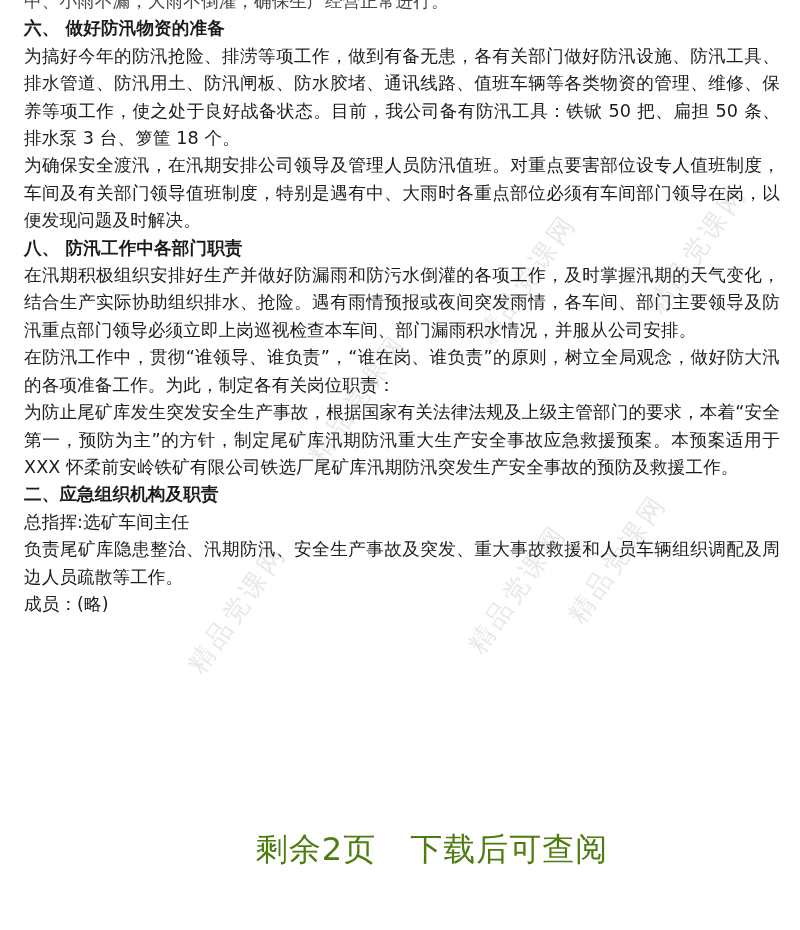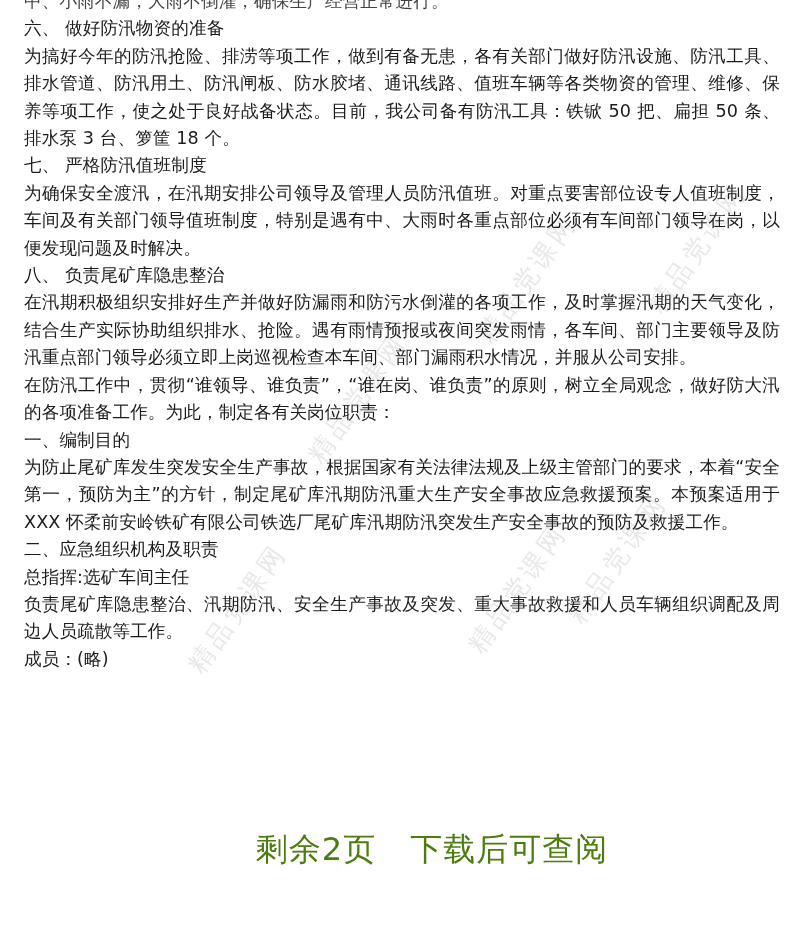--- a/index.html
+++ b/index.html
@@ -23,21 +23,21 @@
       font-size: 17.6px;
       line-height: 27.4px;
       text-align: justify;
       letter-spacing: 0.1px;
       z-index: 2;
     }
     .page p {
       margin: 0;
     }
     .page .heading {
-      font-weight: normal;
+      font-weight: bold;
     }
     .cutoff {
       color: #444;
     }
     .watermark-layer {
       position: absolute;
       left: 0; top: 0;
       width: 800px; height: 800px;
       z-index: 1;
       pointer-events: none;
@@ -78,26 +78,24 @@
   <div class="wm" style="left:180px; top:660px;">精品党课网</div>
   <div class="wm" style="left:460px; top:640px;">精品党课网</div>
   <div class="wm" style="left:640px; top:300px;">精品党课网</div>
   <div class="wm" style="left:560px; top:610px;">精品党课网</div>
 </div>
 
 <div class="page">
   <p class="cutoff">中、小雨不漏，大雨不倒灌，确保生产经营正常进行。</p>
   <p class="heading">六、  做好防汛物资的准备</p>
   <p>为搞好今年的防汛抢险、排涝等项工作，做到有备无患，各有关部门做好防汛设施、防汛工具、排水管道、防汛用土、防汛闸板、防水胶堵、通讯线路、值班车辆等各类物资的管理、维修、保养等项工作，使之处于良好战备状态。目前，我公司备有防汛工具：铁锨 50 把、扁担 50 条、排水泵 3 台、箩筐 18 个。</p>
-  <p class="heading">七、  严格防汛值班制度</p>
   <p>为确保安全渡汛，在汛期安排公司领导及管理人员防汛值班。对重点要害部位设专人值班制度，车间及有关部门领导值班制度，特别是遇有中、大雨时各重点部位必须有车间部门领导在岗，以便发现问题及时解决。</p>
-  <p class="heading">八、  负责尾矿库隐患整治</p>
+  <p class="heading">八、  防汛工作中各部门职责</p>
   <p>在汛期积极组织安排好生产并做好防漏雨和防污水倒灌的各项工作，及时掌握汛期的天气变化，结合生产实际协助组织排水、抢险。遇有雨情预报或夜间突发雨情，各车间、部门主要领导及防汛重点部门领导必须立即上岗巡视检查本车间、部门漏雨积水情况，并服从公司安排。</p>
   <p>在防汛工作中，贯彻“谁领导、谁负责”，“谁在岗、谁负责”的原则，树立全局观念，做好防大汛的各项准备工作。为此，制定各有关岗位职责：</p>
-  <p class="heading">一、编制目的</p>
   <p>为防止尾矿库发生突发安全生产事故，根据国家有关法律法规及上级主管部门的要求，本着“安全第一，预防为主”的方针，制定尾矿库汛期防汛重大生产安全事故应急救援预案。本预案适用于 XXX 怀柔前安岭铁矿有限公司铁选厂尾矿库汛期防汛突发生产安全事故的预防及救援工作。</p>
   <p class="heading">二、应急组织机构及职责</p>
   <p>总指挥:选矿车间主任</p>
   <p>负责尾矿库隐患整治、汛期防汛、安全生产事故及突发、重大事故救援和人员车辆组织调配及周边人员疏散等工作。</p>
   <p>成员：(略)</p>
 </div>
 
 <div class="footer">
   <span>剩余2页</span><span class="gap"></span><span>下载后可查阅</span>
 </div>

